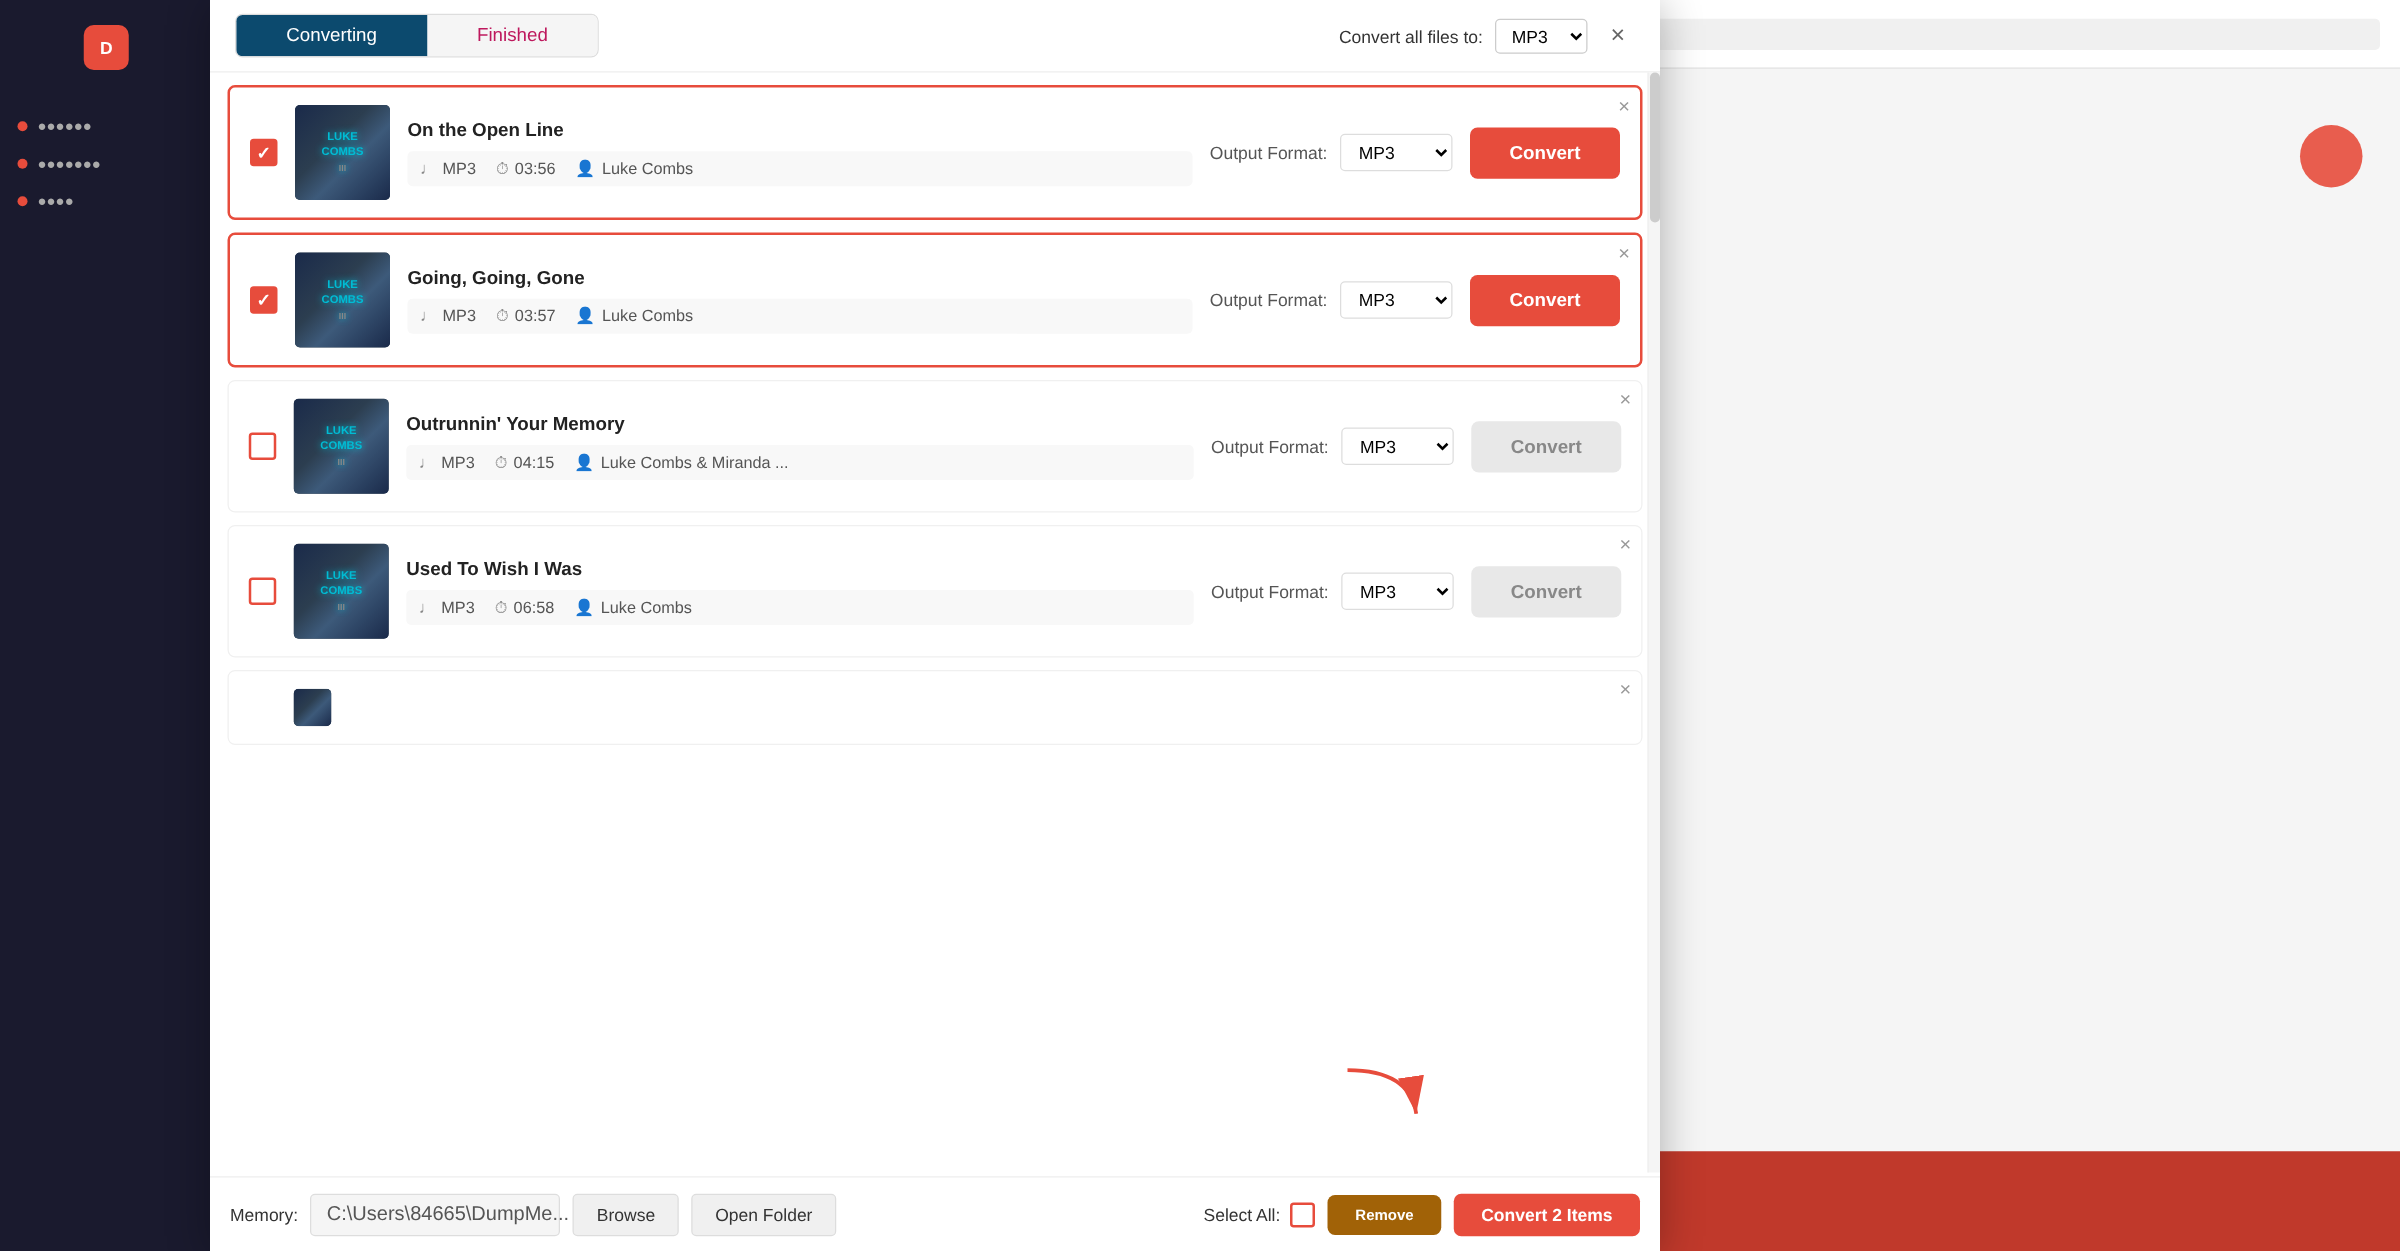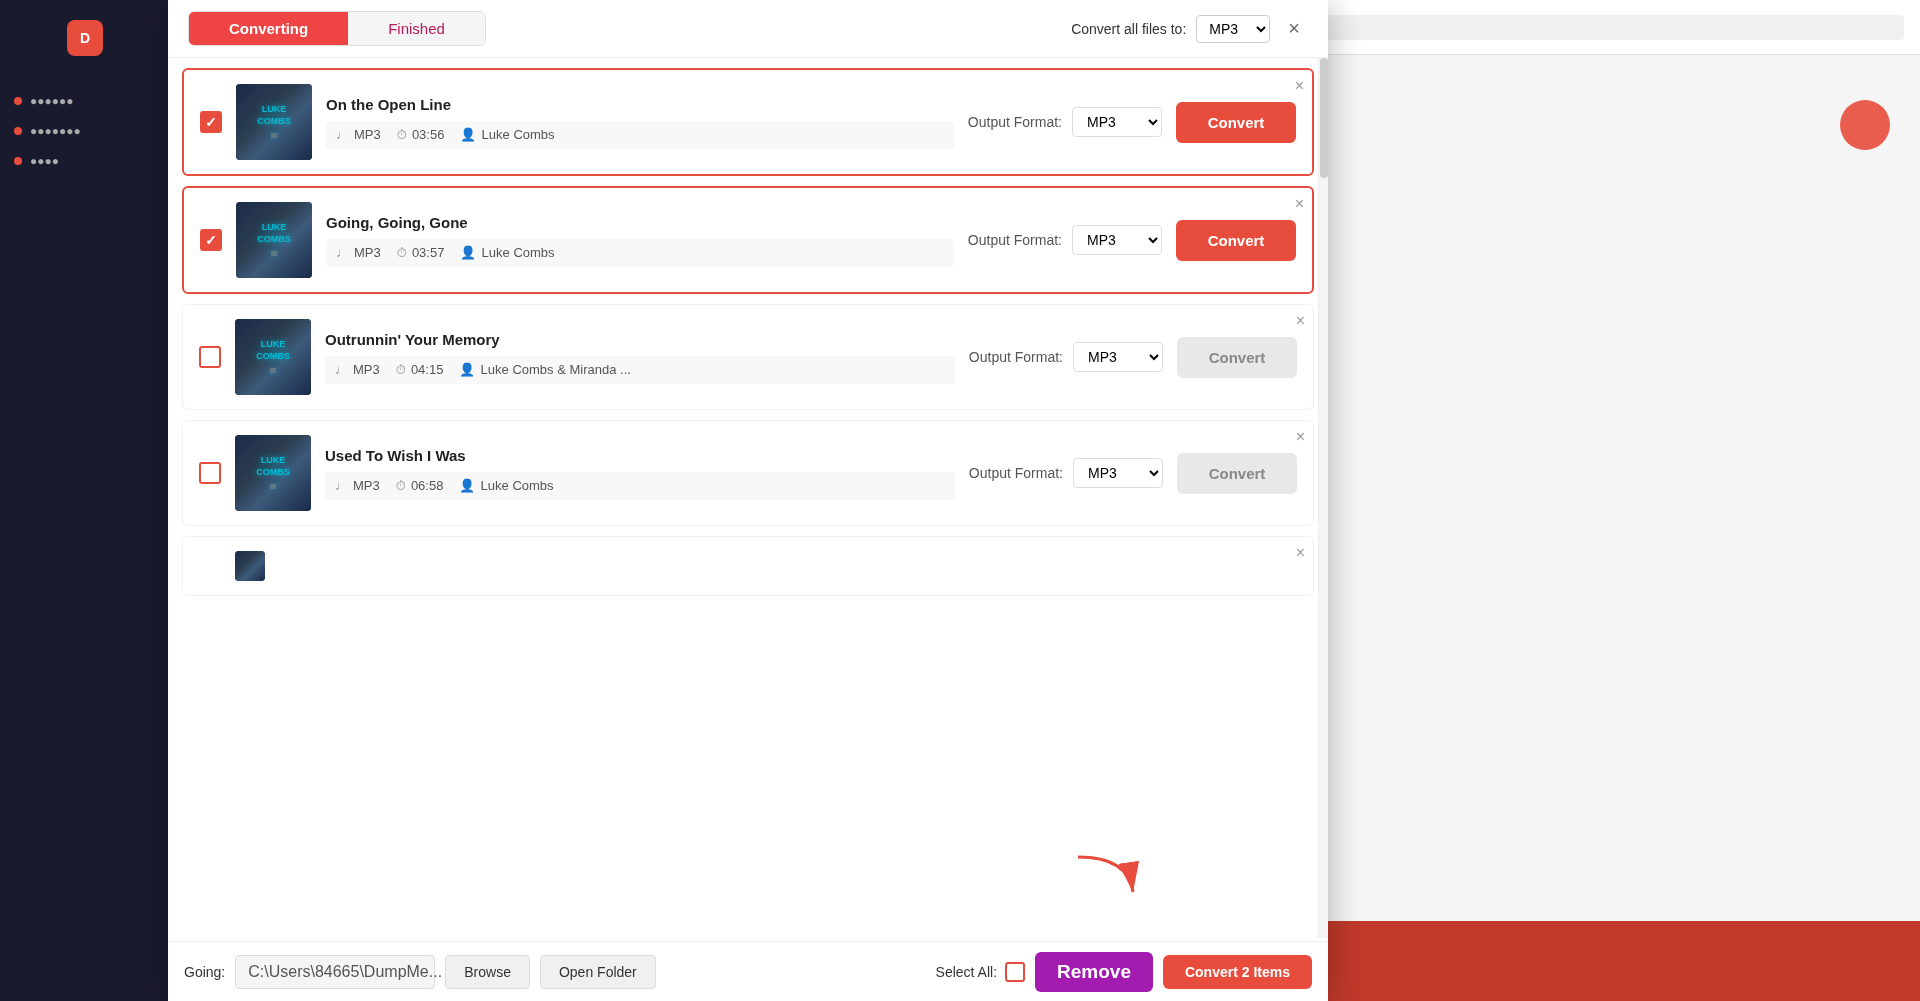--- a/index.html
+++ b/index.html
@@ -100,23 +100,22 @@
     .tab-btn {
       padding: 8px 40px;
       font-size: 15px;
       font-weight: 500;
       cursor: pointer;
       border: none;
       outline: none;
     }
 
     .tab-btn.active {
-      background: #ef4444;
+      background: #0c4a6e;
       color: #fff;
-      font-weight: bold;
     }
 
     .tab-btn.inactive {
       background: #f5f5f5;
       color: #be185d;
     }
 
     .convert-all-area {
       display: flex;
       align-items: center;
@@ -383,26 +382,26 @@
     }
 
     .select-all-checkbox {
       width: 20px; height: 20px;
       border: 2px solid #e74c3c;
       border-radius: 3px;
       background: #fff;
     }
 
     .remove-btn {
-      background: #a21caf;
+      background: #a16207;
       color: #fff;
       border: none;
       border-radius: 6px;
       padding: 9px 22px;
-      font-size: 19px;
+      font-size: 12px;
       font-weight: 600;
       cursor: pointer;
     }
 
     .convert-items-btn {
       background: #e74c3c;
       color: #fff;
       border: none;
       border-radius: 6px;
       padding: 9px 22px;
@@ -721,21 +720,21 @@
             <polygon points="0 0, 10 3.5, 0 7" fill="#e74c3c"></polygon>
           </marker>
         </defs>
         <path d="M 10 10 Q 60 10 65 45" stroke="#e74c3c" stroke-width="3" fill="none" marker-end="url(#arrowhead)"></path>
       </svg>
     </div>
 
   </div>
 
   <div class="modal-footer">
-    <span class="output-label">Going:</span>
+    <span class="output-label">Memory:</span>
     <div class="output-path">C:\Users\84665\DumpMe...</div>
     <button class="footer-btn">Browse</button>
     <button class="footer-btn">Open Folder</button>
     <div class="select-all-area">
       <span>Select All:</span>
       <div class="select-all-checkbox"></div>
     </div>
     <button class="remove-btn">Remove</button>
     <button class="convert-items-btn">Convert 2 Items</button>
   </div>

